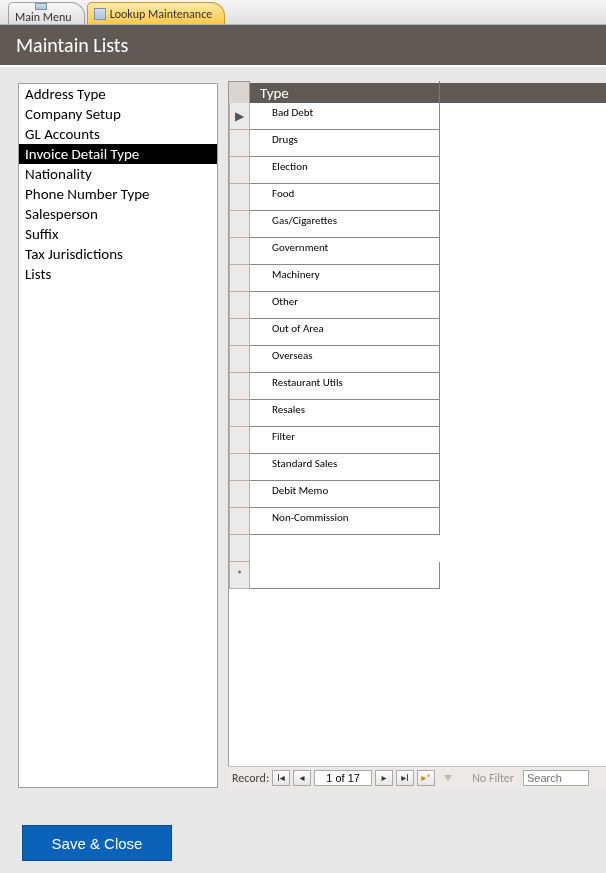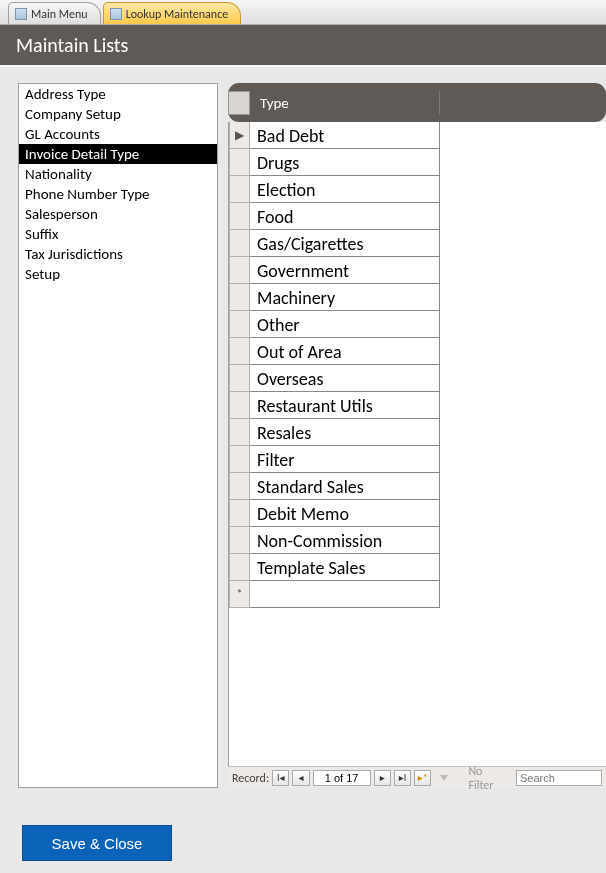--- a/index.html
+++ b/index.html
@@ -25,21 +25,21 @@
     height: 22px;
     padding: 0 12px 0 6px;
     border: 1px solid #a0a0a0;
     border-bottom: none;
     border-radius: 5px 14px 0 0;
     margin-right: 2px;
     font-size: 12px;
     color: #333;
     cursor: pointer;
   }
-  .tab.inactive { background: linear-gradient(#f7f7f7,#dedede); }
+  .tab.inactive { background: linear-gradient(#f7f7f7,#dedede); flex-direction: column; }
   .tab.active   { background: linear-gradient(#ffe9a8,#ffc84a); border-color:#c59a2e;justify-content:flex-end; }
   .tab .tab-icon {
     width: 12px; height: 12px; margin-right: 4px;
     border: 1px solid #7a95b0; background: linear-gradient(#cfe0f0,#a8c4dc);
   }
   .header-bar {
     background: #5f5a55;
     color: #fff;
     height: 42px;
     display: flex;
@@ -74,23 +74,22 @@
   .grid-panel {
     flex: 1;
     display: flex;
     flex-direction: column;
     height: 705px;
   }
   .grid-header-row {
     display: flex;
     background: #5f5a55;
     color: #fff;
-    height: 39px;
+    height: 20px;
     align-items: center;
-    border-radius: 11px;
   }
   .grid-rowsel-header {
     width: 22px;
     background: #d8d5d2;
     border: 1px solid #9a948f;
     height: 24px;
   }
   .grid-col-header {
     flex: 0 0 190px;
     border-right: 1px solid #807a75;
@@ -114,22 +113,22 @@
     background: #ece9e6;
     border: 1px solid #b5b0aa;
     border-top: none;
     display:flex; align-items:center; justify-content:center;
     font-size: 12px; color:#555;
   }
   .row-cell {
     width: 190px;
     border-bottom: 1px solid #888;
     border-right: 1px solid #888;
-    padding: 3px 7px;
-    font-size: 18px;
+    padding: 3px 22px;
+    font-size: 11px;
     background:#fff;
   }
   .record-nav {
     height: 22px;
     display: flex;
     align-items: center;
     gap: 3px;
     padding: 0 4px;
     font-size: 12px;
     color: #444;
@@ -142,21 +141,21 @@
     background: linear-gradient(#fdfdfd,#e6e6e6);
     display:flex; align-items:center; justify-content:center;
     font-size:10px; color:#333; cursor:pointer;
   }
   .record-nav .rec-input {
     width: 58px; height:16px;
     border:1px solid #aaa; background:#fff;
     font-size:11px; text-align:center;
   }
   .record-nav .filter-lbl { color:#999; margin-left:6px; display:flex; align-items:center; gap:20px;}
-  .record-nav .search-box { width:86px; height:16px; border:1px solid #aaa; background:#fff; font-size:11px; padding:0 3px; color:#999; margin-left:6px;}
+  .record-nav .search-box { width:66px; height:16px; border:1px solid #aaa; background:#fff; font-size:11px; padding:0 3px; color:#999; margin-left:6px;}
   .footer {
     position: absolute;
     left: 22px;
     bottom: 12px;
   }
   .save-btn {
     background: #0a63b8;
     color: #fff;
     border: 1px solid #084d8e;
     width: 150px;
@@ -193,21 +192,21 @@
   <div class="list-panel" id="list-panel">
       <div class="item">Address Type</div>
       <div class="item">Company Setup</div>
       <div class="item">GL Accounts</div>
       <div class="item selected">Invoice Detail Type</div>
       <div class="item">Nationality</div>
       <div class="item">Phone Number Type</div>
       <div class="item">Salesperson</div>
       <div class="item">Suffix</div>
       <div class="item">Tax Jurisdictions</div>
-      <div class="item">Setup</div>
+      <div class="item">Lists</div>
     </div>
 
   <div class="grid-panel">
     <div class="grid-header-row">
       <div class="grid-rowsel-header"></div>
       <div class="grid-col-header">Type</div>
       <div style="flex:1"></div>
     </div>
     <div class="grid-body">
       <div id="grid-rows">
@@ -270,21 +269,20 @@
           <div class="grid-row">
             <div class="row-selector"></div>
             <div class="row-cell">Debit Memo</div>
           </div>
           <div class="grid-row">
             <div class="row-selector"></div>
             <div class="row-cell">Non-Commission</div>
           </div>
           <div class="grid-row">
             <div class="row-selector"></div>
-            <div class="row-cell">Template Sales</div>
           </div>
           <div class="grid-row">
             <div class="row-selector">*</div>
             <div class="row-cell"></div>
           </div>
         </div>
     </div>
     <div class="record-nav">
       <span>Record:</span>
       <div class="nav-btn">I◂</div>

